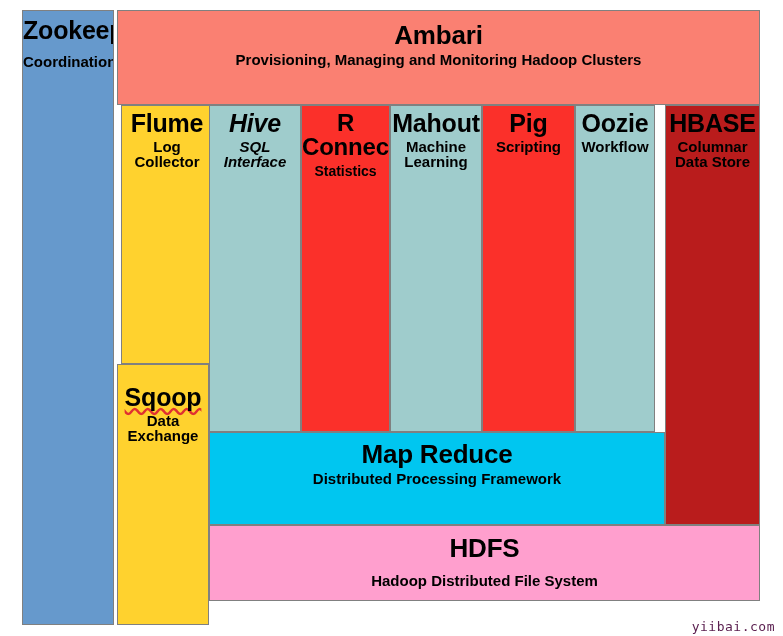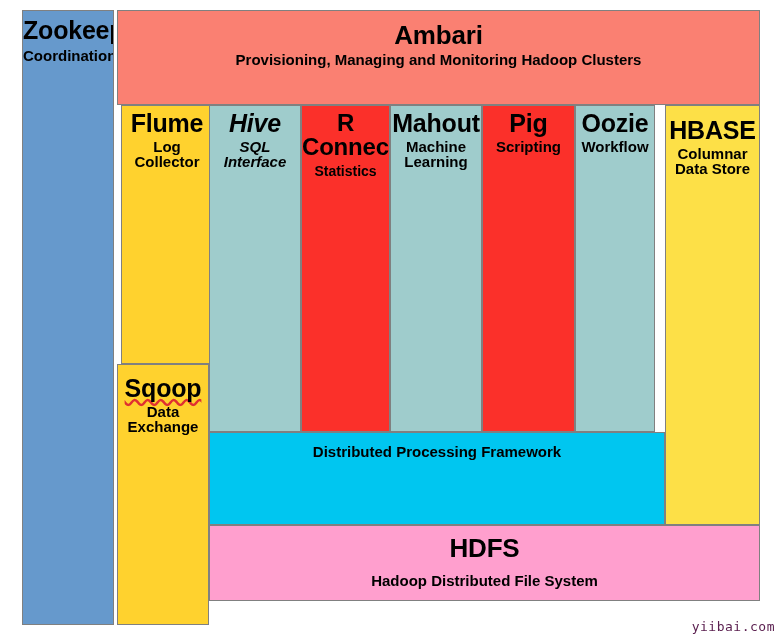--- a/index.html
+++ b/index.html
@@ -44,21 +44,21 @@
     line-height: 1.05;
   }
 
   
   #zookeeper {
     left: 22px; top: 10px; width: 92px; height: 615px;
     background: #6699cc;
     padding-top: 7px;
   }
   #zookeeper .title { font-size: 25px; }
-  #zookeeper .sub   { font-size: 15px; margin-top: 4px; }
+  #zookeeper .sub   { font-size: 15px; margin-top: 10px; }
 
   
   #ambari {
     left: 117px; top: 10px; width: 643px; height: 95px;
     background: #fa8072;
     padding-top: 11px;
   }
   #ambari .title { font-size: 26px; }
   #ambari .sub   { font-size: 15px; margin-top: 3px; }
 
@@ -68,21 +68,21 @@
     background: #ffd22e;
     padding-top: 5px;
   }
   #flume .title { font-size: 25px; }
   #flume .sub   { font-size: 15px; margin-top: 2px; }
 
   
   #sqoop {
     left: 117px; top: 364px; width: 92px; height: 261px;
     background: #ffd22e;
-    padding-top: 11px;
+    padding-top: 20px;
   }
   #sqoop .title {
     font-size: 25px;
     text-decoration: underline wavy #e03030;
     text-decoration-skip-ink: none;
     text-underline-offset: 1px;
   }
   #sqoop .sub   { font-size: 15px; margin-top: 2px; }
 
   
@@ -94,22 +94,22 @@
   #rconn   { left: 301px; width: 89px;  background: #fb302a; }
   #rconn .title { font-size: 24px; }
   #rconn .sub   { font-size: 14px; margin-top: 4px; }
   #mahout  { left: 390px; width: 92px;  background: #9fcccc; }
   #pig     { left: 482px; width: 93px;  background: #fb302a; }
   #oozie   { left: 575px; width: 80px;  background: #9fcccc; }
 
   
   #hbase {
     left: 665px; top: 105px; width: 95px; height: 420px;
-    background: #fde047;
-    padding-top: 12px;
+    background: #b91c1c;
+    padding-top: 5px;
   }
   #hbase .title { font-size: 25px; }
   #hbase .sub   { font-size: 15px; margin-top: 2px; text-align: center; }
 
   
   #mapreduce {
     left: 209px; top: 432px; width: 456px; height: 93px;
     background: #00c6f0;
     padding-top: 8px;
   }
@@ -186,20 +186,21 @@
     <span class="title">Oozie</span>
     <span class="sub">Workflow</span>
   </div>
 
   <div class="cell" id="hbase">
     <span class="title">HBASE</span>
     <span class="sub">Columnar Data Store</span>
   </div>
 
   <div class="cell" id="mapreduce">
+    <span class="title">Map Reduce</span>
     <span class="sub">Distributed Processing Framework</span>
   </div>
 
   <div class="cell" id="hdfs">
     <span class="title">HDFS</span>
     <span class="sub">Hadoop Distributed File System</span>
   </div>
 
   <div id="watermark">yiibai.com</div>
 

